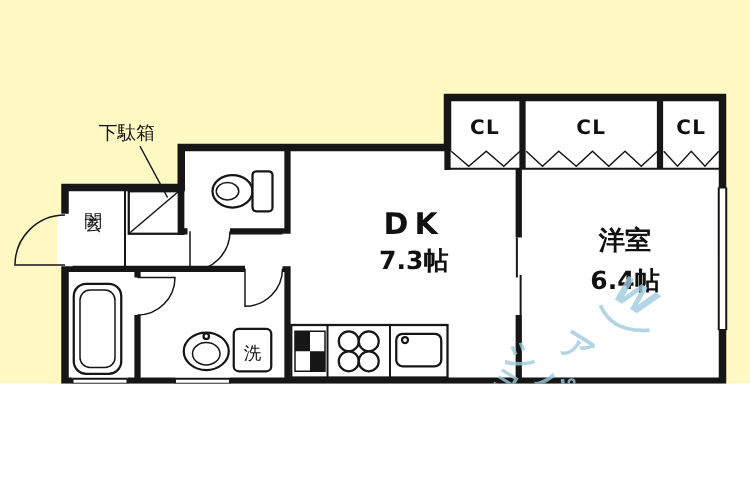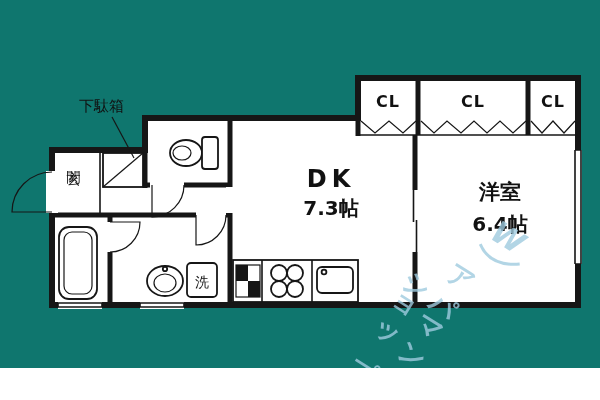--- a/index.html
+++ b/index.html
@@ -1,16 +1,16 @@
 <!DOCTYPE html>
 <html><head>
 <meta charset="utf-8">
 <style>
   html,body{margin:0;padding:0;background:#ffffff;}
-  .stage{position:relative;width:600px;height:368px;background:#0f766e;overflow:hidden;
+  .stage{position:relative;width:600px;height:307px;background:#fef9c3;overflow:hidden;
          font-family:"DejaVu Sans","Liberation Sans",sans-serif;}
   svg{position:absolute;left:0;top:0;}
   .outer{stroke-width:6;fill:#ffffff;stroke-linejoin:miter;}
   .wall{stroke-width:5;fill:none;}
   .thin{stroke-width:1.6;fill:none;}
   .hair{stroke-width:1.2;fill:none;}
   .gap{fill:#ffffff;stroke:none;}
   .fix{stroke-width:1.8;fill:#ffffff;}
   .cellD{stroke:none;}
   .lbl{font-family:"DejaVu Sans","Liberation Sans",sans-serif;fill:#111111;}

